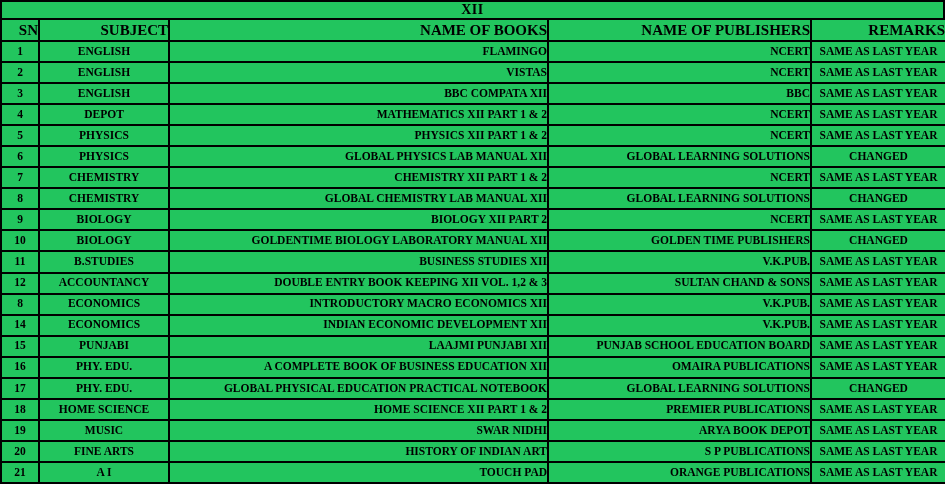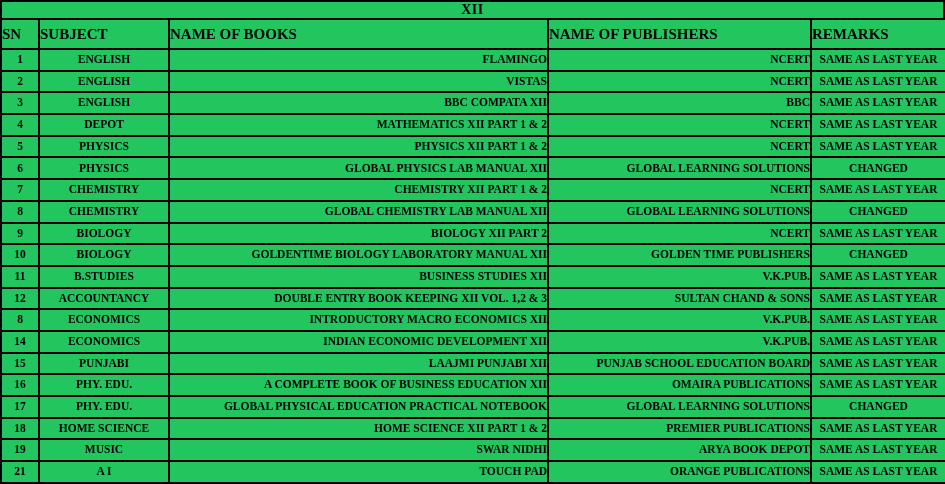--- a/index.html
+++ b/index.html
@@ -40,22 +40,22 @@
     border: 2px solid #000;
     box-sizing: border-box;
     overflow: hidden;
     white-space: nowrap;
     padding: 0;
     line-height: 1;
   }
   table.booklist th {
     font-size: 15px;
     font-weight: bold;
-    text-align: left;
-    height: 30px;
+    text-align: right;
+    height: 22px;
   }
   table.booklist td {
     font-size: 11.5px;
     font-weight: bold;
     height: 21px;
   }
   td.al-center { text-align: center; }
   td.al-left   { text-align: right; padding-left: 3px; }
 </style>
 </head>
@@ -210,20 +210,27 @@
           <td class="al-center">SAME AS LAST YEAR</td>
         </tr>
         <tr>
           <td class="al-center">19</td>
           <td class="al-center">MUSIC</td>
           <td class="al-left">SWAR NIDHI</td>
           <td class="al-left">ARYA BOOK DEPOT</td>
           <td class="al-center">SAME AS LAST YEAR</td>
         </tr>
         <tr>
+          <td class="al-center">20</td>
+          <td class="al-center">FINE ARTS</td>
+          <td class="al-left">HISTORY OF INDIAN ART</td>
+          <td class="al-left">S P PUBLICATIONS</td>
+          <td class="al-center">SAME AS LAST YEAR</td>
+        </tr>
+        <tr>
           <td class="al-center">21</td>
           <td class="al-center">A I</td>
           <td class="al-left">TOUCH PAD</td>
           <td class="al-left">ORANGE PUBLICATIONS</td>
           <td class="al-center">SAME AS LAST YEAR</td>
         </tr>
       </tbody>
   </table>
 
 </div>

